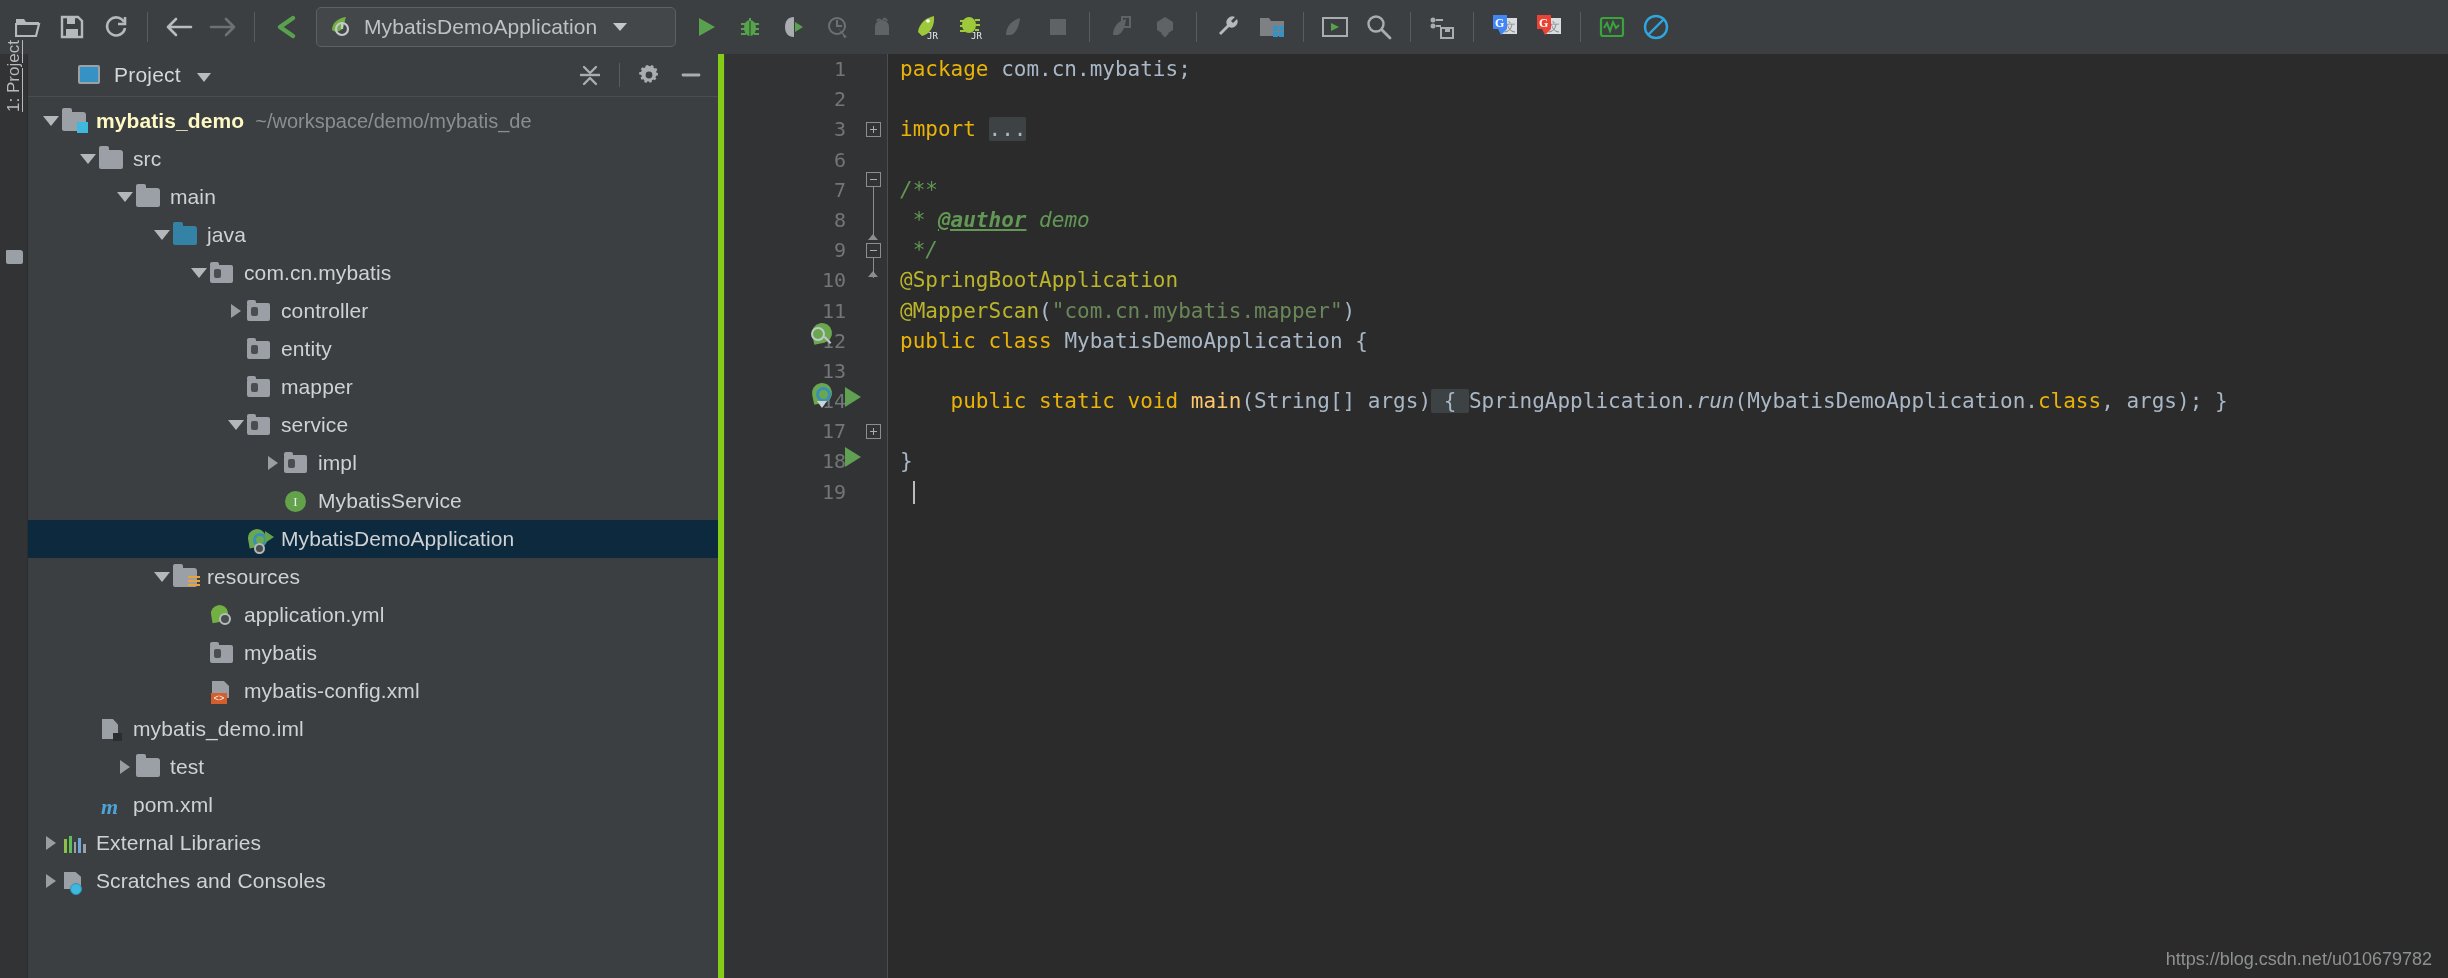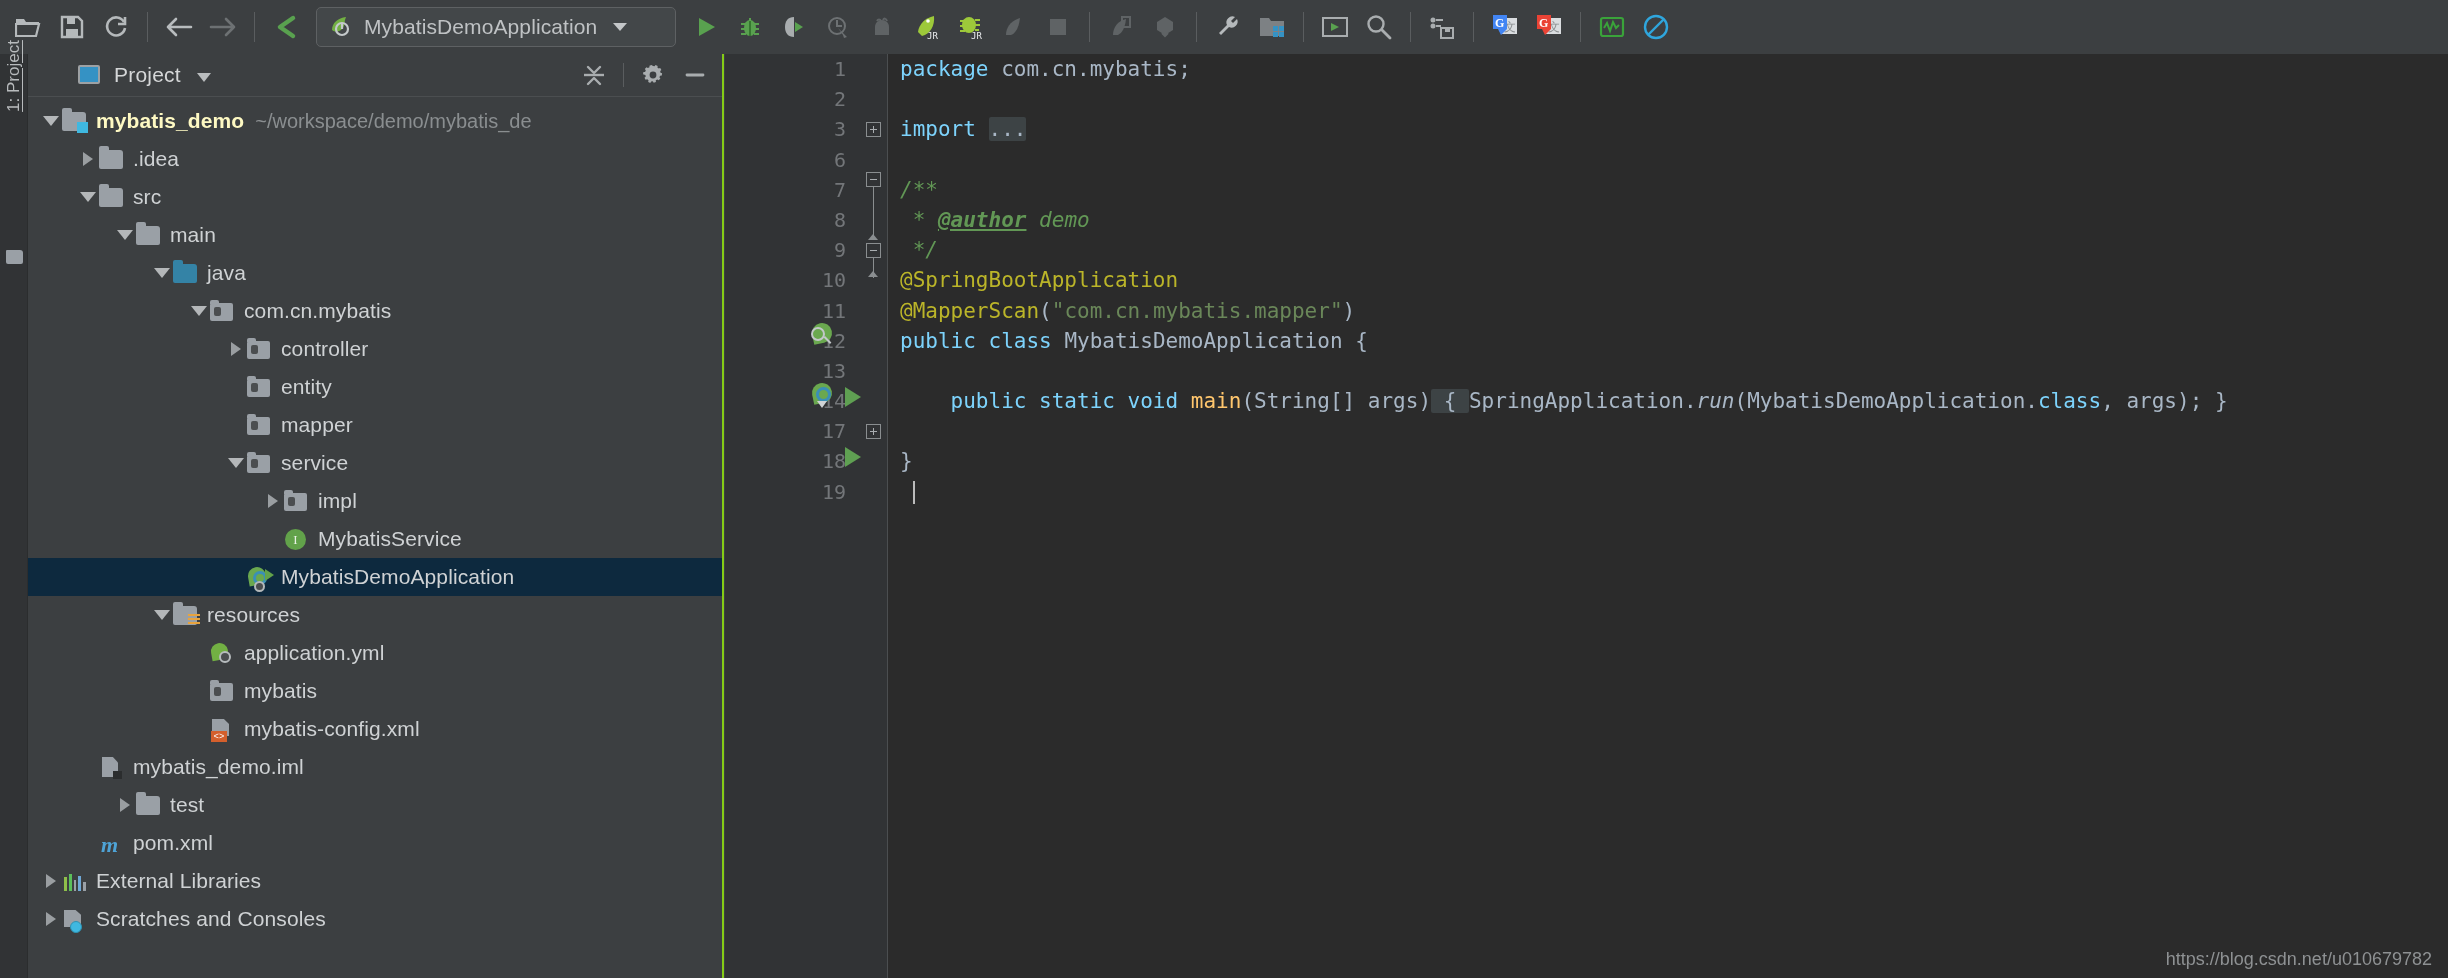--- a/index.html
+++ b/index.html
@@ -48,21 +48,21 @@
     text-decoration:underline; text-underline-offset:3px;
   }
   .leftbar .vtab-icon{
     position:absolute; left:6px; top:196px; width:17px; height:14px;
     background:#9aa0a6; border-radius:1px 3px 2px 2px;
   }
 
   
   .project-panel{
     position:absolute; left:28px; top:54px; width:696px; height:924px;
-    background:#3c3f41; border-right:2px solid #84cc16;
+    background:#3c3f41; border-right:6px solid #84cc16;
   }
   .pp-header{
     height:42px; display:flex; align-items:center; padding:0 8px 0 48px;
     background:#3c3f41; position:relative;
   }
   .pp-title-ic{
     position:absolute; left:50px; top:11px; width:22px;height:19px;
     border:2px solid #9da1a4; background:#3592c4; border-radius:2px;
   }
   .pp-title{ color:#d5d7d8; font-size:21px; margin-left:38px; letter-spacing:.2px;}
@@ -174,21 +174,21 @@
   }
   .lnum{
     position:absolute; right:0; width:135px; text-align:right; padding-right:14px;
     color:#737679; font-size:20px; line-height:30.2px; height:30.2px;
   }
   .gut-row{ position:relative; height:30.2px; }
   .code-row{ position:relative; height:30.2px; line-height:30.2px; padding-left:12px;
              white-space:pre; font-size:21px; }
 
   
-  .kw{ color:#7dd3fc; }
+  .kw{ color:#eab308; }
   .ann{ color:#bbb529; }
   .str{ color:#6a8759; }
   .txt{ color:#a9b7c6; }
   .cmt{ color:#629755; font-style:italic; }
   .cmtTag{ color:#629755; font-style:italic; font-weight:bold; text-decoration:underline;}
   .meth{ color:#ffc66d; }
   .ital{ font-style:italic; }
   .fold{ background:#3d4345; color:#a9b7c6; border-radius:2px; }
   .caret{ display:inline-block; width:2px; height:23px; background:#bbb; vertical-align:-5px;
           margin-left:0px; }
@@ -482,29 +482,20 @@
           <span class="arrow">
             <i class="down"></i>
           </span>
           <span class="nicon">
             <span class="ic-folder ic-module">
               <span class="badge"></span>
             </span>
           </span>
           <span class="lbl bold">mybatis_demo</span>
           <span class="sub">~/workspace/demo/mybatis_de</span>
-        </div>
-        <div class="row" style="padding-left: 49px;">
-          <span class="arrow">
-            <i class="right"></i>
-          </span>
-          <span class="nicon">
-            <span class="ic-folder"></span>
-          </span>
-          <span class="lbl">.idea</span>
         </div>
         <div class="row" style="padding-left: 49px;">
           <span class="arrow">
             <i class="down"></i>
           </span>
           <span class="nicon">
             <span class="ic-folder"></span>
           </span>
           <span class="lbl">src</span>
         </div>

